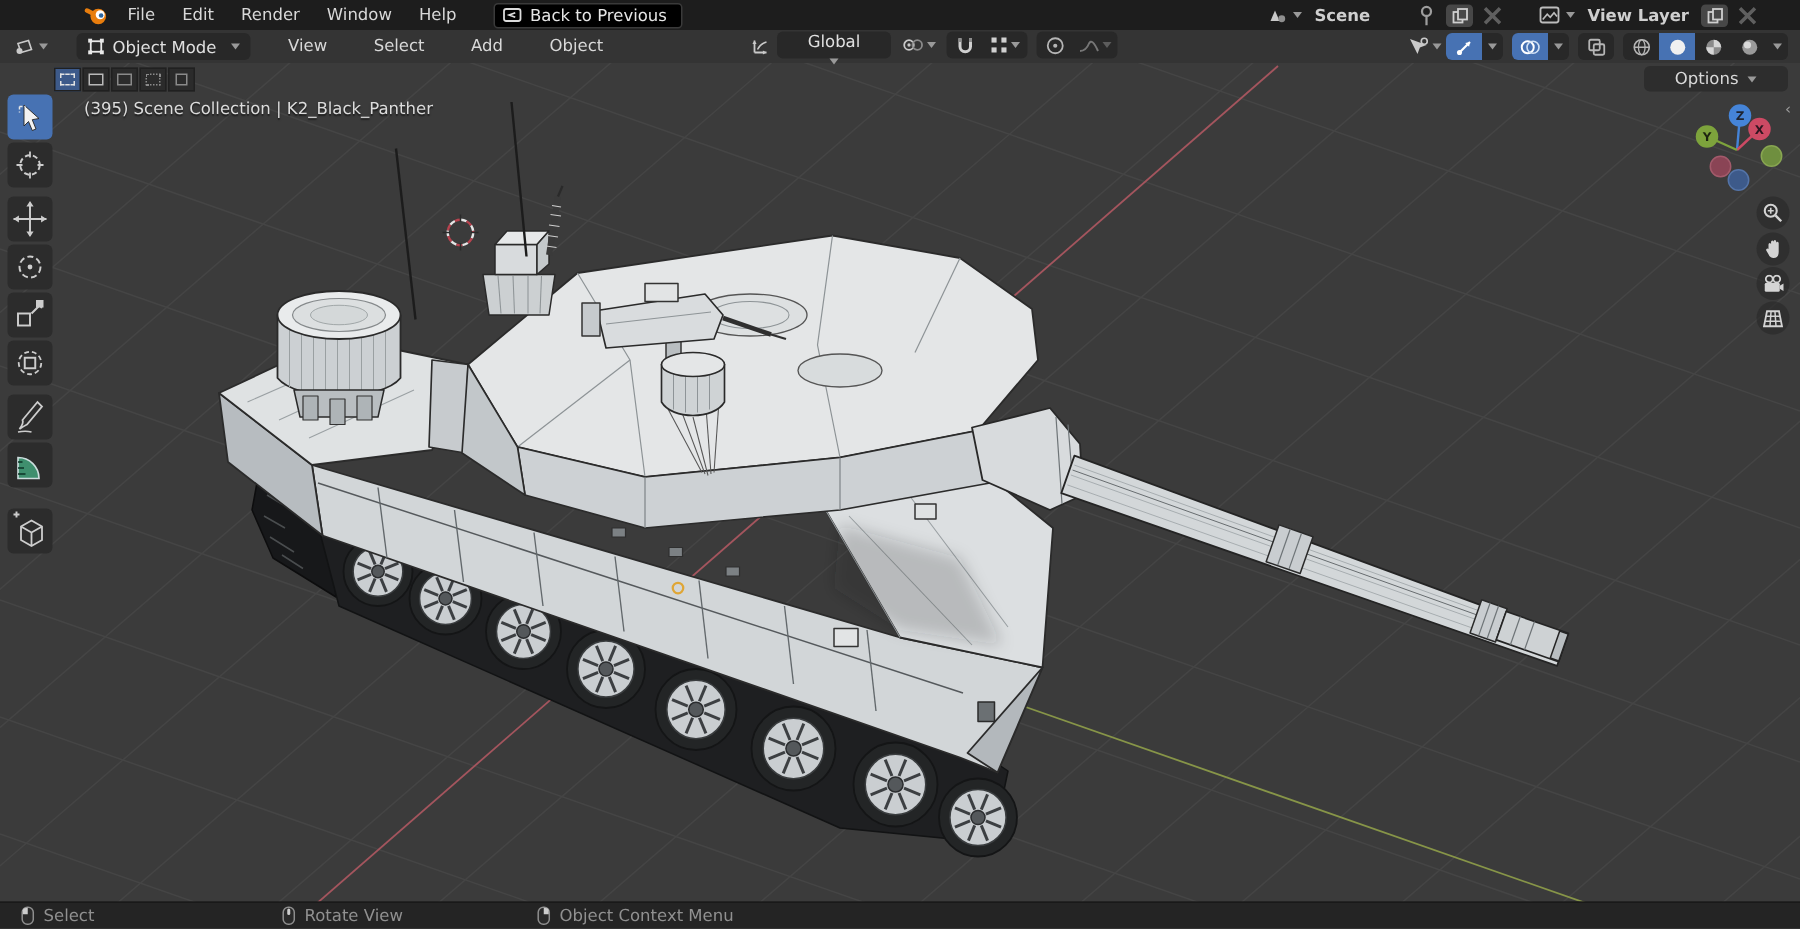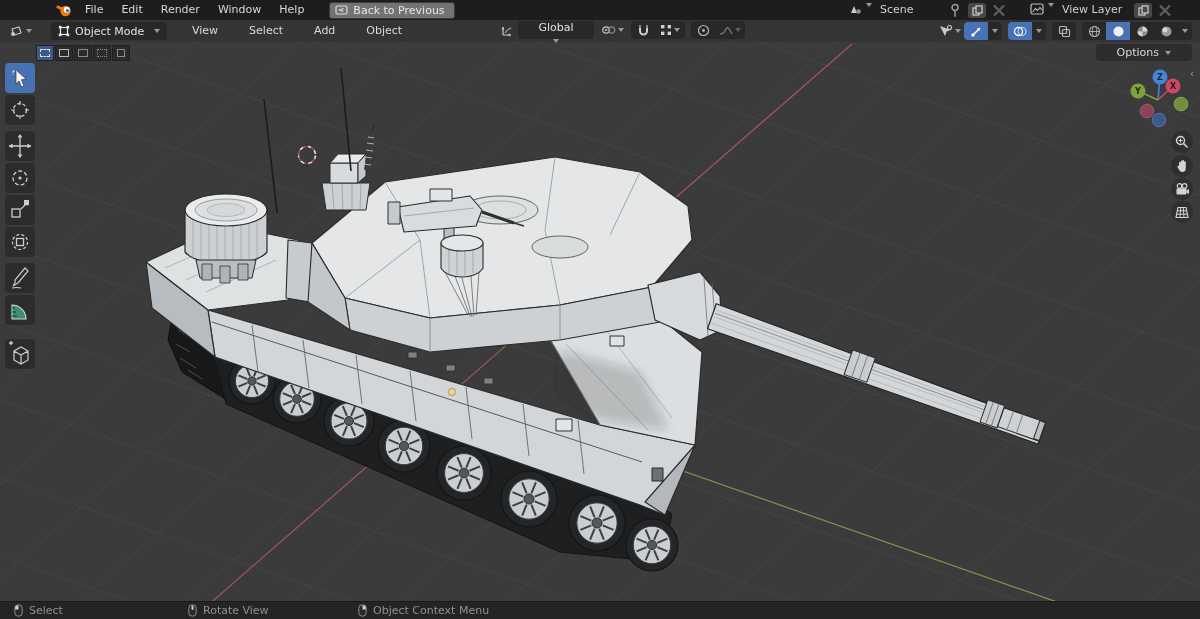--- a/index.html
+++ b/index.html
@@ -10,25 +10,25 @@
     font-size:11px;color:#d6d6d6;
     -webkit-font-smoothing:antialiased;
   }
   .bar{position:absolute;left:0;right:0;display:flex;align-items:center;}
   
   #topbar{top:0;height:20px;background:#1d1d1d;z-index:40;padding-left:48px;}
   .menu-item{padding:0 9px;line-height:20px;color:#d8d8d8;cursor:default;}
   #blender-logo{margin:0 4px 0 8px;display:flex;align-items:center;}
   .back-btn{
     margin-left:16px;display:flex;align-items:center;gap:5px;
-    background:#737373;border:1px solid #3a3a3a;border-radius:3px;
+    background:#000000;border:1px solid #3a3a3a;border-radius:3px;
     height:15px;padding:0 9px 0 5px;color:#e6e6e6;
   }
   .tb-right{margin-left:auto;display:flex;align-items:center;margin-right:26px;gap:2px;}
-  .db-field{display:flex;gap:4px;}
+  .db-field{display:flex;align-items:center;gap:4px;font-weight:bold;}
   .db-label{color:#cfcfcf;padding:0 4px;min-width:58px;}
   .mini-btn{width:18px;height:15px;border-radius:3px;display:flex;align-items:center;justify-content:center;}
   .mini-btn.boxed{background:#474747;}
   .caret{width:0;height:0;border-left:3.5px solid transparent;border-right:3.5px solid transparent;border-top:4px solid #999;display:inline-block;}
   .caret.dim{border-top-color:#5c5c5c;}
   
   #vheader{top:20px;height:22px;background:#343434;z-index:38;gap:13px;}
   .dd{
     display:flex;align-items:center;gap:5px;background:#282828;
     border-radius:4px;height:18px;padding:0 7px;margin:0 3px;color:#e0e0e0;
@@ -659,20 +659,21 @@
     <path d="M8,250 L12,250 M8,246 L11,246 M8,254 L13,254" stroke="#0d3326" stroke-width="0.9"></path>
   </g>
 </svg>
 <svg width="34" height="34" viewBox="0 0 34 34" style="position:absolute;left:4px;top:338px;z-index:10;">
   <rect x="1" y="1" width="30" height="30" rx="4" fill="#2c2c2c"></rect>
   <path d="M10,13 L17,9 L24,13 L24,22 L17,26 L10,22 Z M10,13 L17,17 L24,13 M17,17 L17,26" fill="none" stroke="#cdcdcd" stroke-width="1.2"></path>
   <path d="M7,7 L7,3 M5,5 L9,5" stroke="#cdcdcd" stroke-width="1.3"></path>
 </svg>
 
 <div id="vp-text">
+  <div class="l2">(395) Scene Collection | K2_Black_Panther</div>
 </div>
 
 <svg id="nav-gizmo" width="74" height="72" viewBox="0 0 74 72">
   <g stroke-width="1.6">
     <line x1="36" y1="38" x2="38" y2="15" stroke="#4584d8"></line>
     <line x1="36" y1="38" x2="51" y2="24" stroke="#cc4a64"></line>
     <line x1="36" y1="38" x2="16" y2="29" stroke="#7da33c"></line>
   </g>
   <circle cx="38" cy="15" r="7.5" fill="#4584d8"></circle>
   <circle cx="51" cy="24" r="7.5" fill="#cc4a64"></circle>

